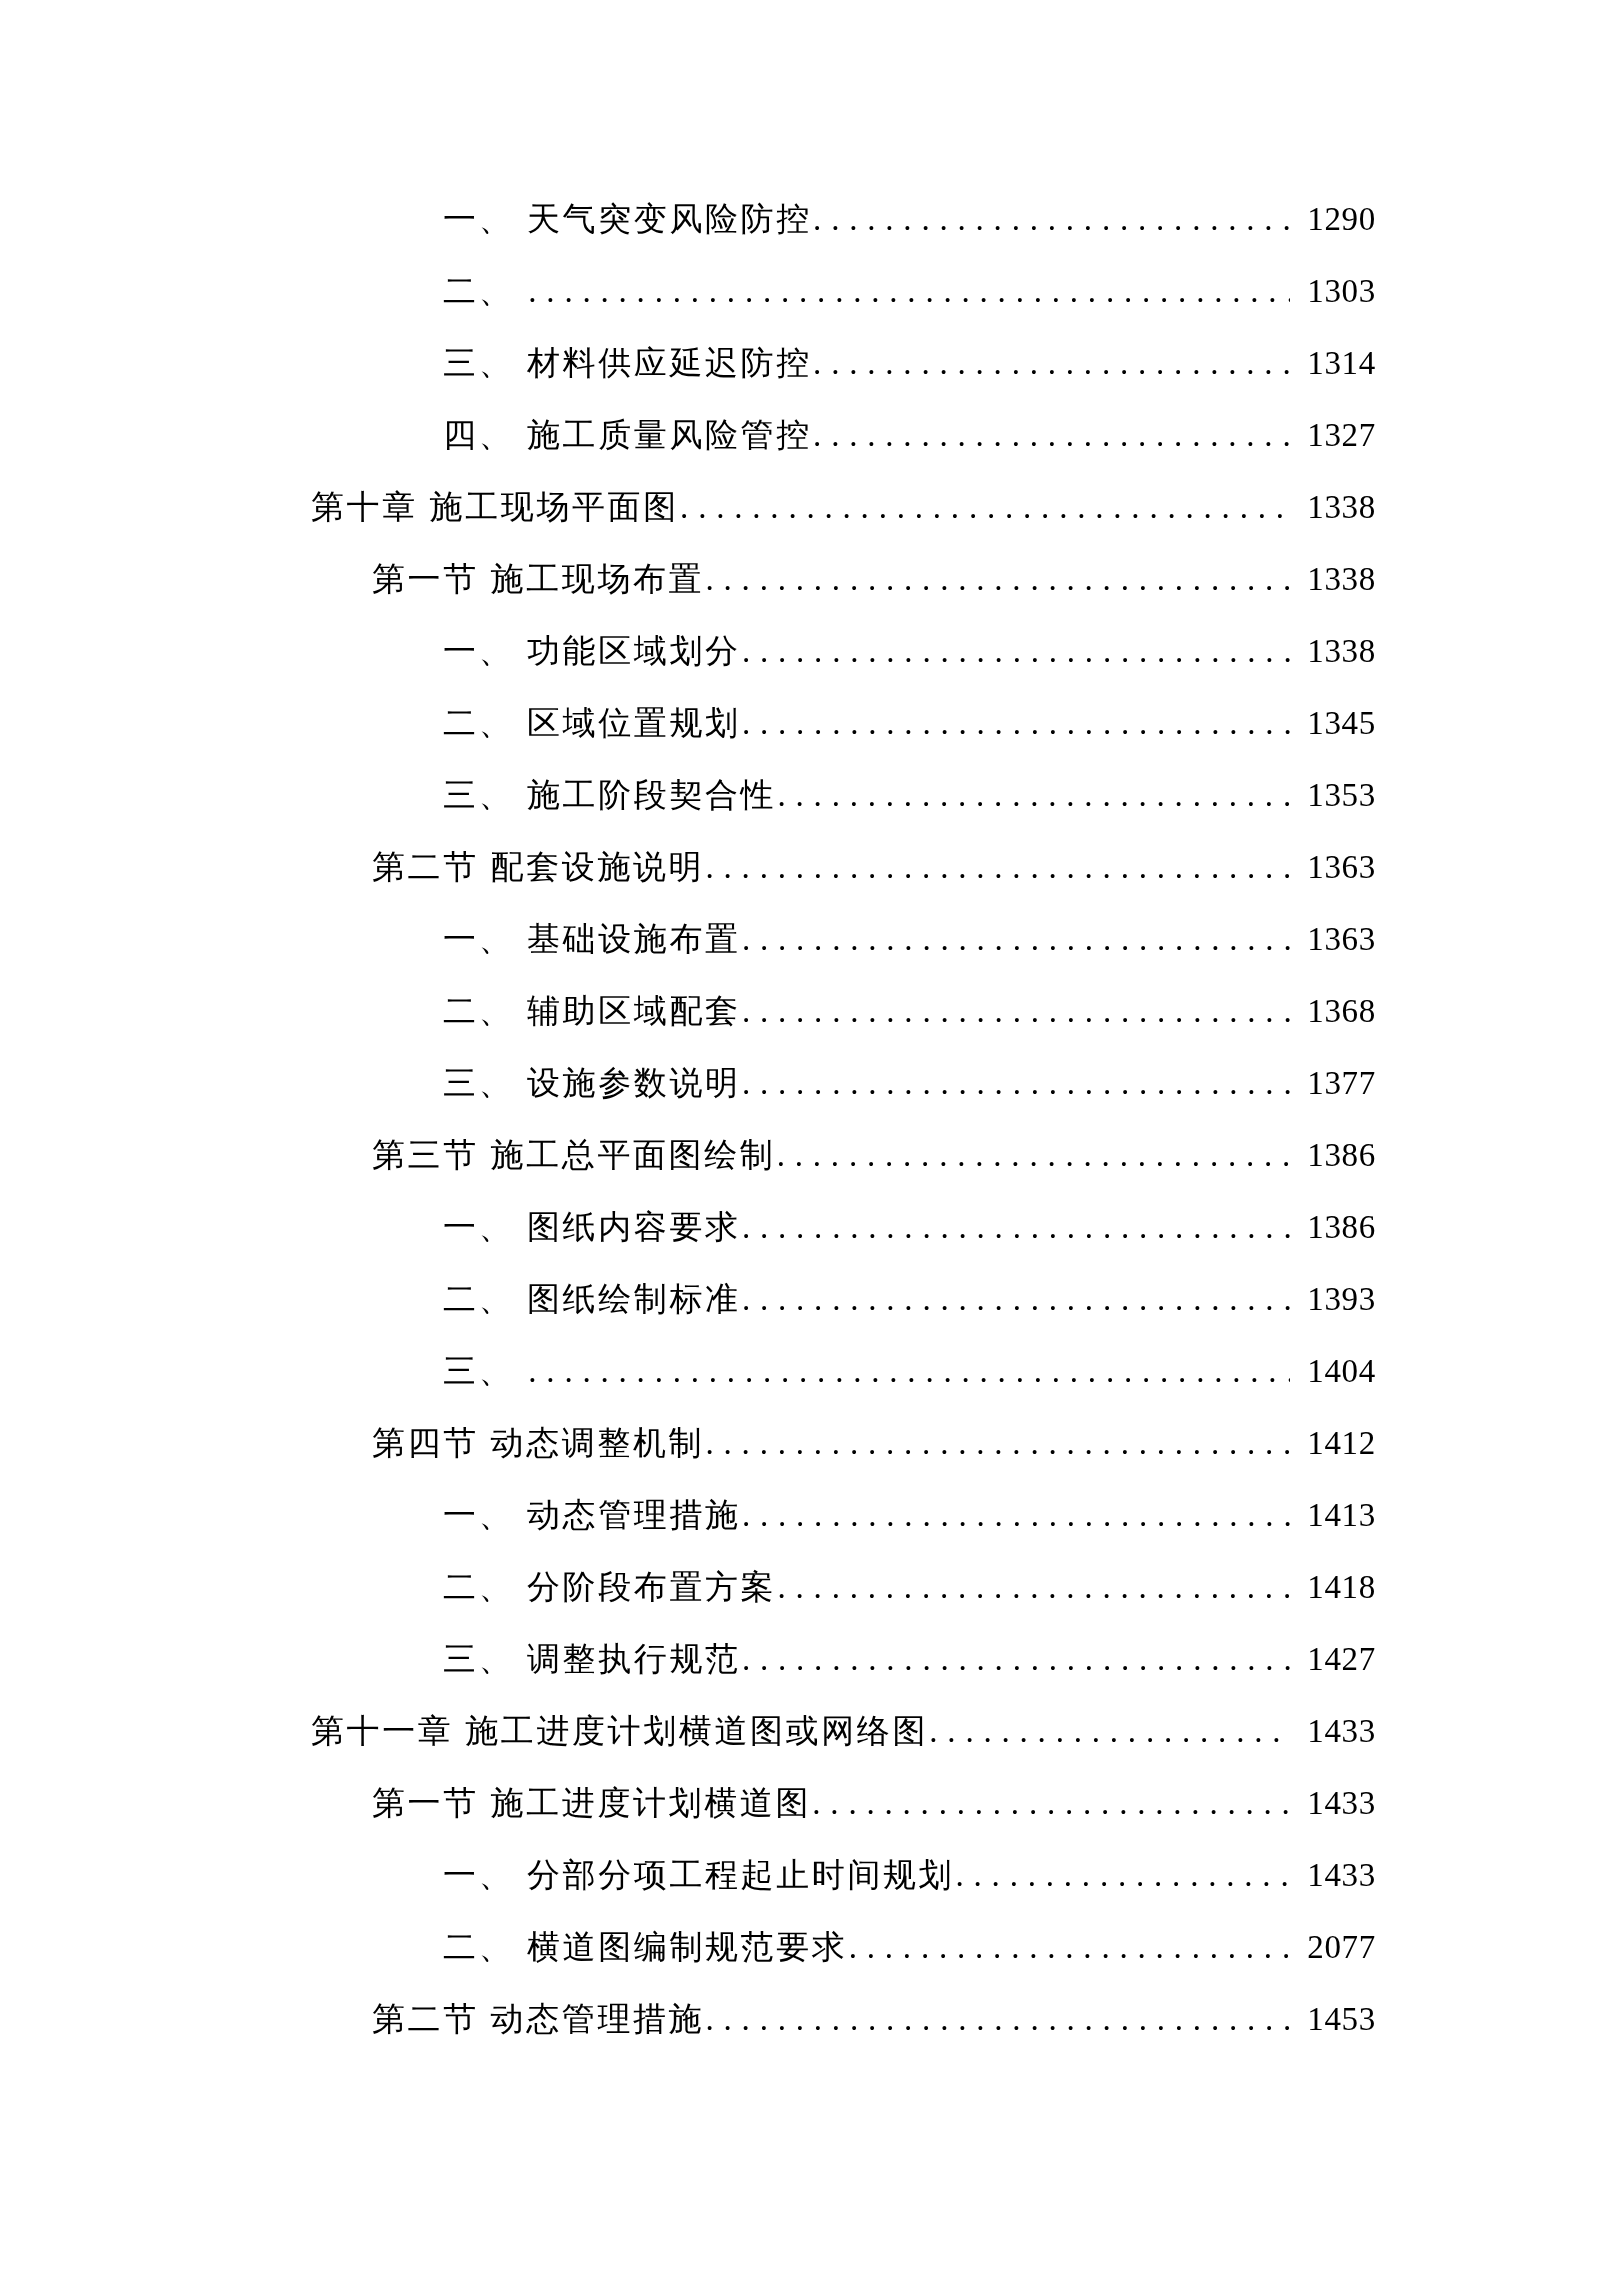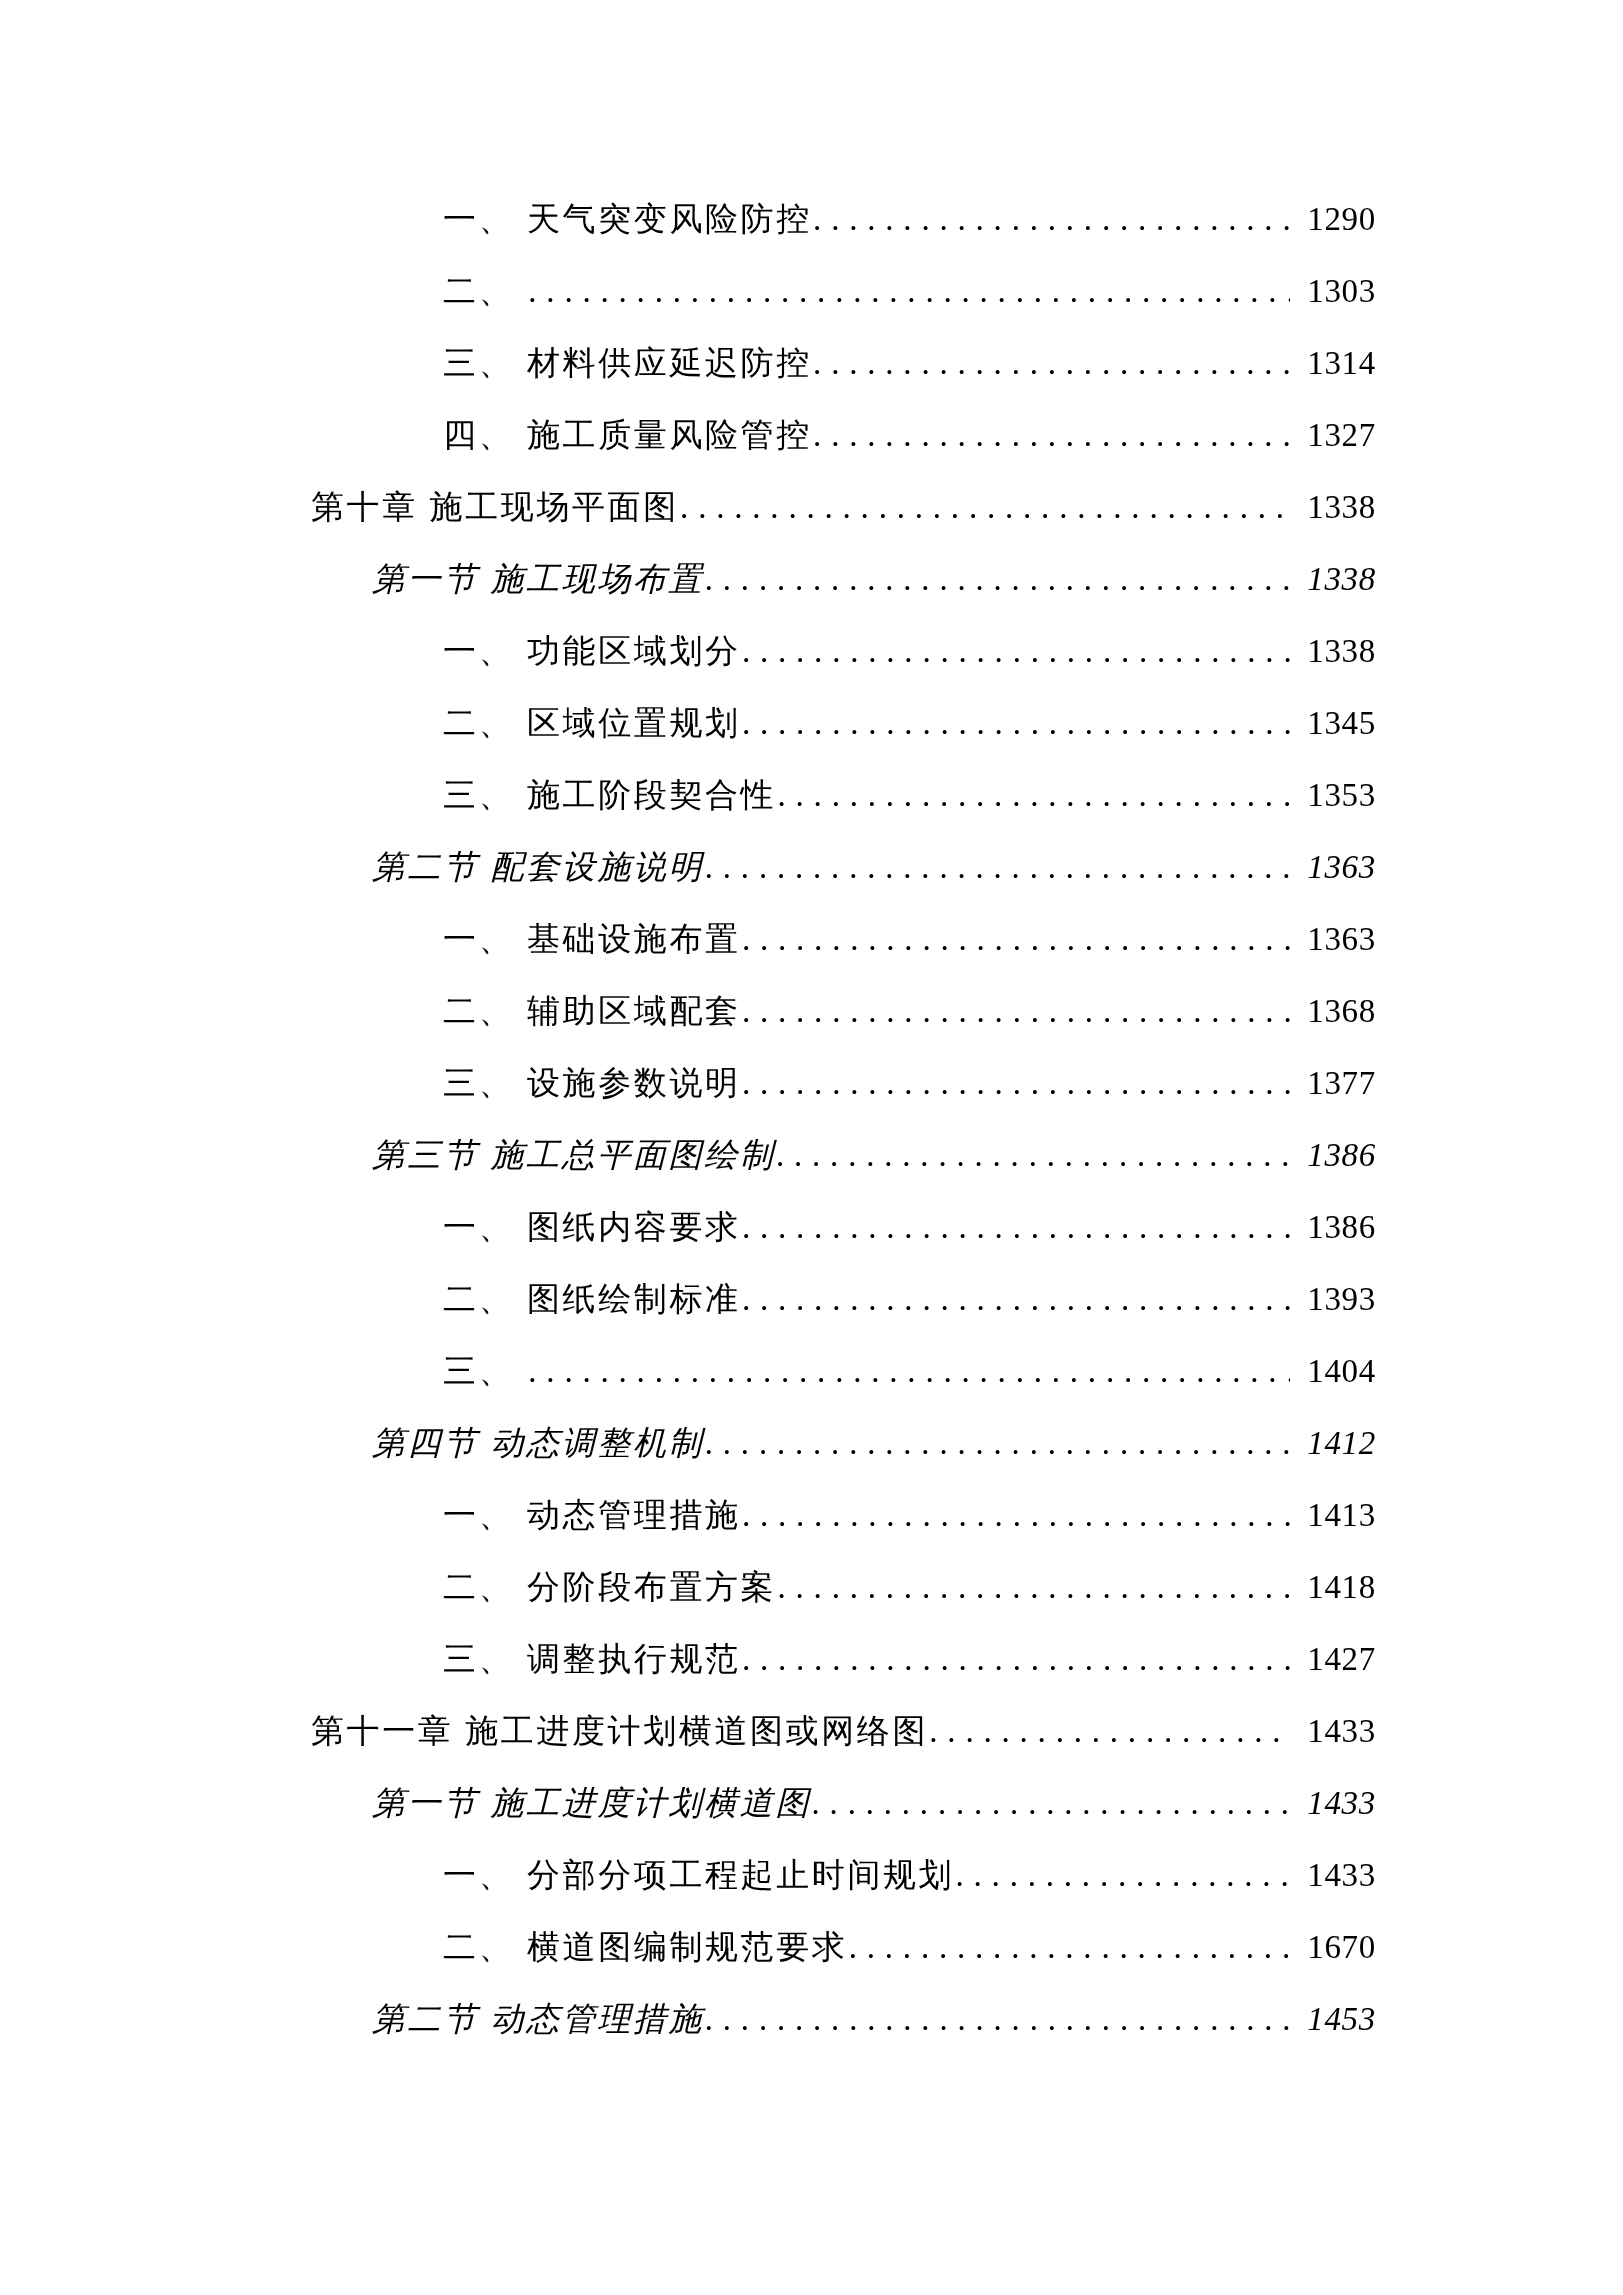--- a/index.html
+++ b/index.html
@@ -26,21 +26,21 @@
   .toc-row {
     display: flex;
     align-items: stretch;
     height: 72px;
     line-height: 72px;
     font-size: 33px;
     white-space: nowrap;
     padding-right: 247px;
   }
   .lvl-chapter { padding-left: 311px; }
-  .lvl-section { padding-left: 372px; font-style: italic; }
+  .lvl-section { padding-left: 372px; }
   .lvl-item    { padding-left: 443px; }
 
   .toc-num {
     flex: 0 0 auto;
     letter-spacing: 2.6px;
     margin-right: 11.8px;
   }
   .lvl-item .toc-num {
     width: 84px;
     margin-right: 0;
@@ -208,21 +208,21 @@
       <div class="toc-row lvl-item">
         <span class="toc-num">一、</span>
         <span class="toc-title">分部分项工程起止时间规划</span>
         <span class="dot-leader">......................................................................</span>
         <span class="page-num">1433</span>
       </div>
       <div class="toc-row lvl-item">
         <span class="toc-num">二、</span>
         <span class="toc-title">横道图编制规范要求</span>
         <span class="dot-leader">......................................................................</span>
-        <span class="page-num">1670</span>
+        <span class="page-num">2077</span>
       </div>
       <div class="toc-row lvl-section">
         <span class="toc-num">第二节</span>
         <span class="toc-title">动态管理措施</span>
         <span class="dot-leader">......................................................................</span>
         <span class="page-num">1453</span>
       </div>
     </div>
 </div>
 

